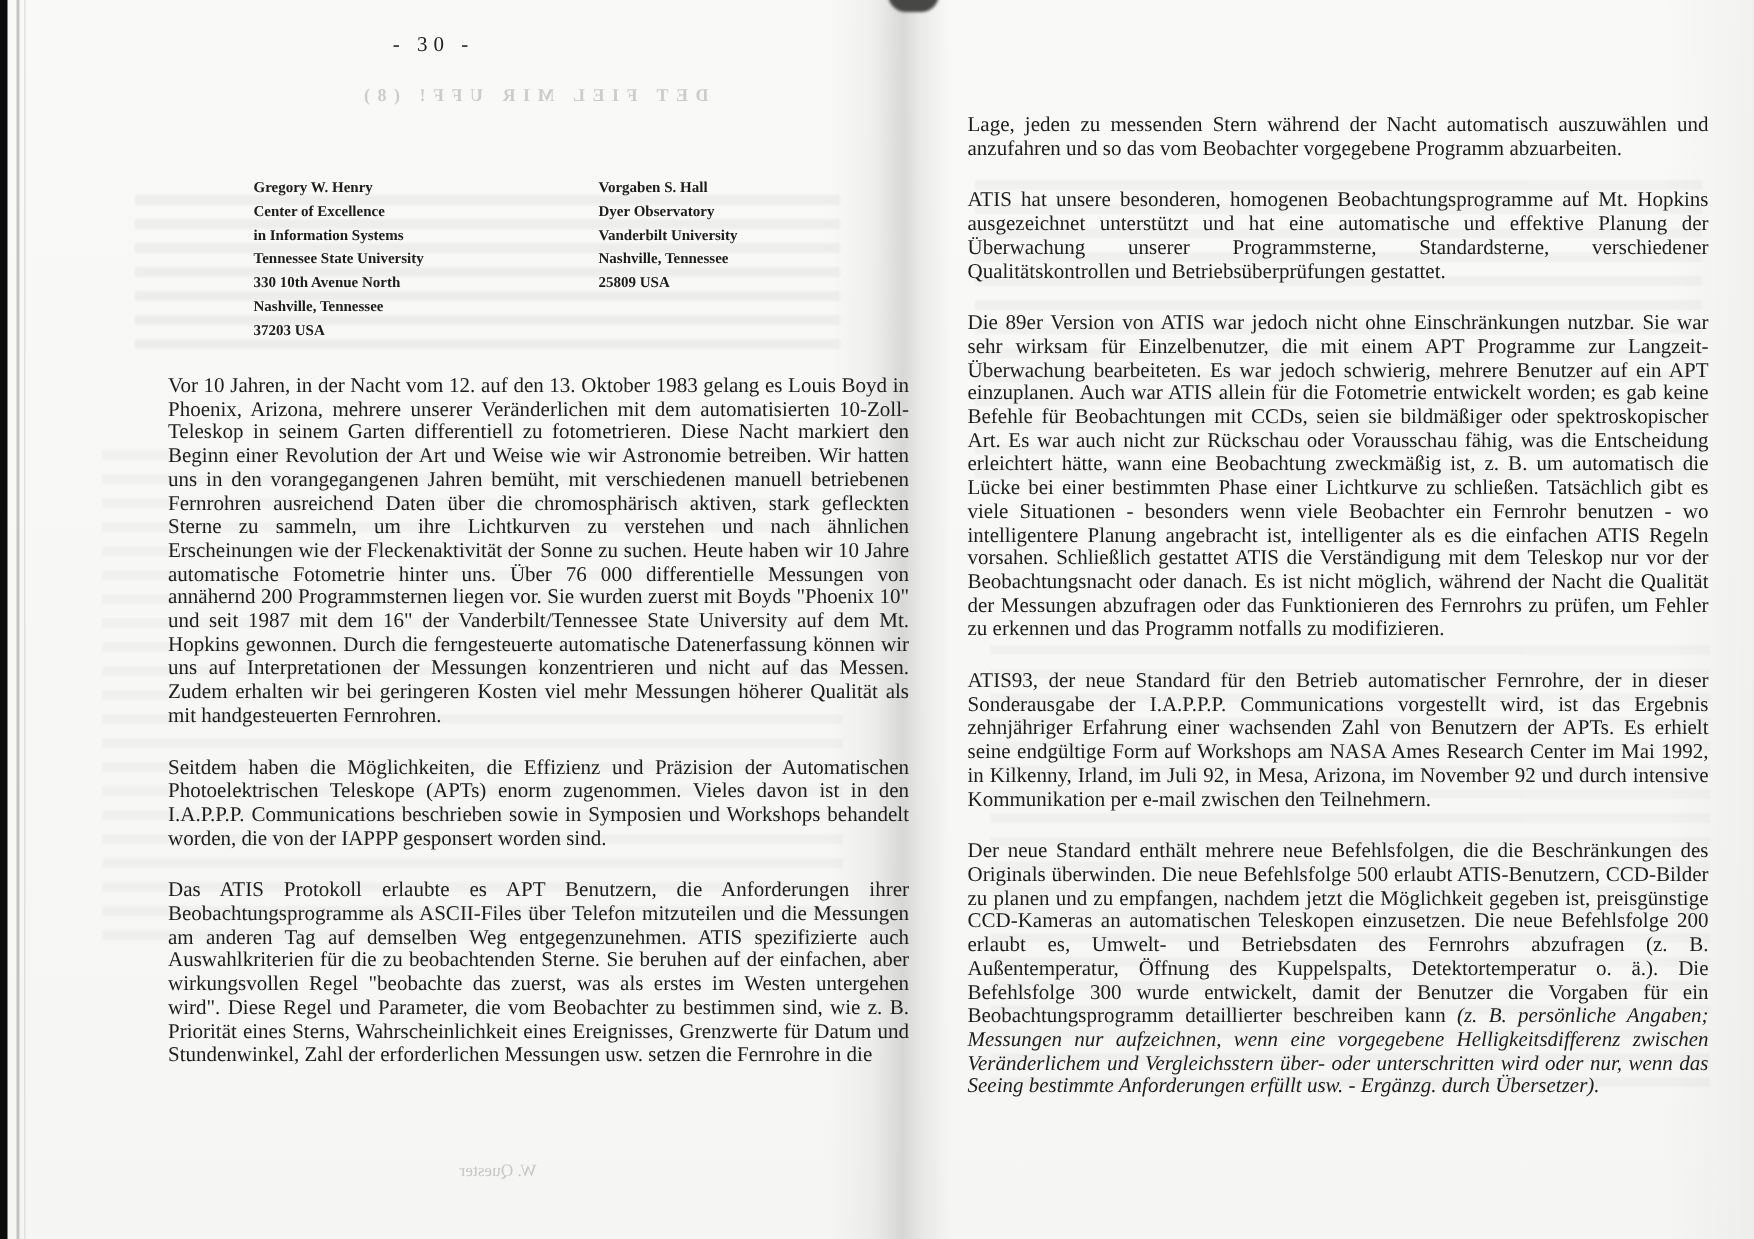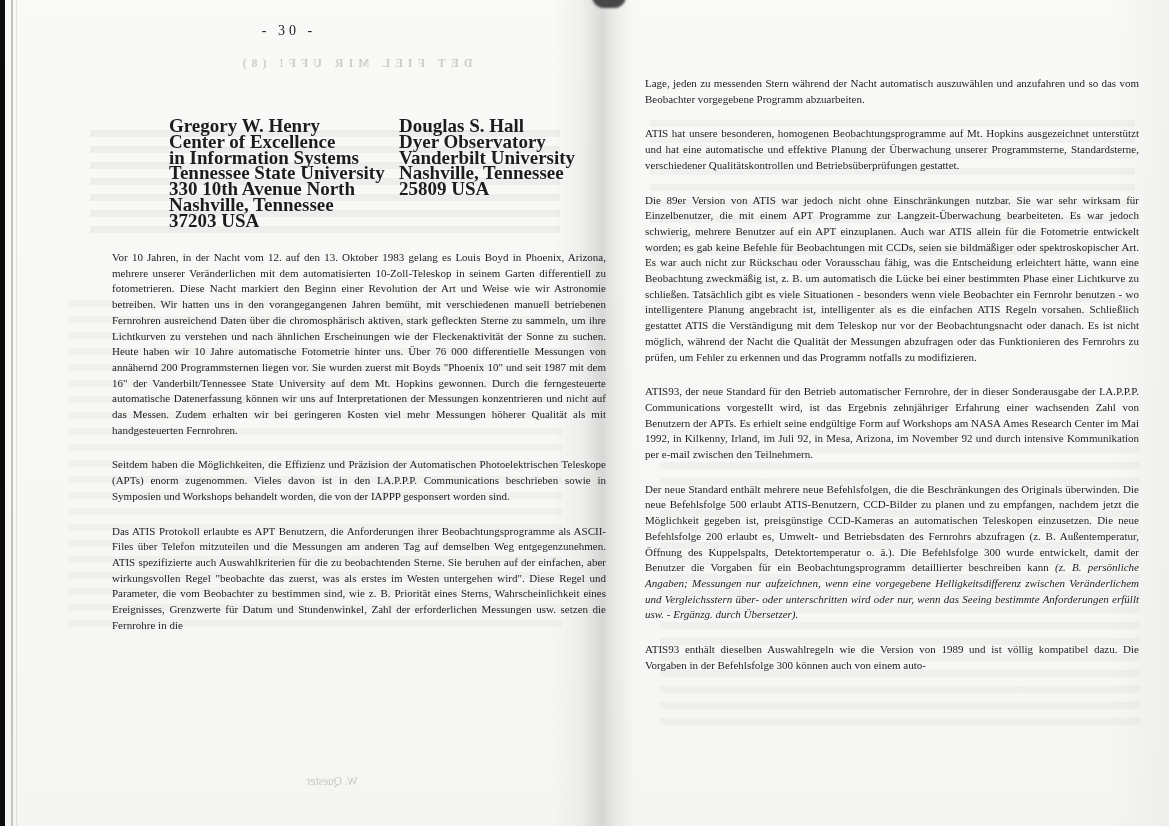--- a/index.html
+++ b/index.html
@@ -43,27 +43,27 @@
   }
   .page.left  .pnum { top: 23px; transform: translateX(-70px); }
   .page.right .pnum { top: 34px; transform: translateX(-28px); }
 
   .title {
     position: absolute; top: 64px; left: 0; width: 100%;
     text-align: center; font-weight: bold; font-size: 16.5px; letter-spacing: .2px;
   }
 
   .authors { position: absolute; top: 118px; left: 57px; right: 0; height: 120px; }
-  .author  { position: absolute; top: 0; font-size: 19px; line-height: 15.8px; }
+  .author  { position: absolute; top: 0; font-size: 10px; line-height: 15.8px; }
   .author.a1 { left: 0; }
   .author.a2 { left: 230px; }
   .author .name { font-weight: bold; }
   .author .addr { white-space: pre-line; font-weight: bold; }
 
-  .flow { position: absolute; left: 0; width: 494px; font-size: 11px; line-height: 15.7px; text-align: justify; }
+  .flow { position: absolute; left: 0; width: 494px; font-size: 14px; line-height: 15.7px; text-align: justify; }
   .page.left  .flow { top: 250px; }
   .page.right .flow { top: 76px; }
   p.para { margin: 0 0 19px 0; }
   .it { font-style: italic; }
 
   
   .bleed {
     position: absolute; transform: scaleX(-1); color: #a8a8a6;
     filter: blur(.4px); pointer-events: none;
   }
@@ -110,21 +110,21 @@
       <div class="author a1">
         <div class="name">Gregory W. Henry</div>
         <div class="addr">Center of Excellence
 in Information Systems
 Tennessee State University
 330 10th Avenue North
 Nashville, Tennessee
 37203 USA</div>
       </div>
       <div class="author a2">
-        <div class="name">Douglas S. Hall</div>
+        <div class="name">Vorgaben S. Hall</div>
         <div class="addr">Dyer Observatory
 Vanderbilt University
 Nashville, Tennessee
 25809 USA</div>
       </div>
     </div>
 
     <div class="flow">
       <p class="para">Vor 10 Jahren, in der Nacht vom 12. auf den 13. Oktober 1983 gelang es Louis Boyd in Phoenix, Arizona, mehrere unserer Veränderlichen mit dem automatisierten 10-Zoll-Teleskop in seinem Garten differentiell zu fotometrieren. Diese Nacht markiert den Beginn einer Revolution der Art und Weise wie wir Astronomie betreiben. Wir hatten uns in den vorangegangenen Jahren bemüht, mit verschiedenen manuell betriebenen Fernrohren ausreichend Daten über die chromosphärisch aktiven, stark gefleckten Sterne zu sammeln, um ihre Lichtkurven zu verstehen und nach ähnlichen Erscheinungen wie der Fleckenaktivität der Sonne zu suchen. Heute haben wir 10 Jahre automatische Fotometrie hinter uns. Über 76 000 differentielle Messungen von annähernd 200 Programmsternen liegen vor. Sie wurden zuerst mit Boyds "Phoenix 10" und seit 1987 mit dem 16" der Vanderbilt/Tennessee State University auf dem Mt. Hopkins gewonnen. Durch die ferngesteuerte automatische Datenerfassung können wir uns auf Interpretationen der Messungen konzentrieren und nicht auf das Messen. Zudem erhalten wir bei geringeren Kosten viel mehr Messungen höherer Qualität als mit handgesteuerten Fernrohren.</p>
       <p class="para">Seitdem haben die Möglichkeiten, die Effizienz und Präzision der Automatischen Photoelektrischen Teleskope (APTs) enorm zugenommen. Vieles davon ist in den I.A.P.P.P. Communications beschrieben sowie in Symposien und Workshops behandelt worden, die von der IAPPP gesponsert worden sind.</p>
@@ -133,17 +133,16 @@
   </div>
 
   <div class="page right">
 
     <div class="flow">
       <p class="para">Lage, jeden zu messenden Stern während der Nacht automatisch auszuwählen und anzufahren und so das vom Beobachter vorgegebene Programm abzuarbeiten.</p>
       <p class="para">ATIS hat unsere besonderen, homogenen Beobachtungsprogramme auf Mt. Hopkins ausgezeichnet unterstützt und hat eine automatische und effektive Planung der Überwachung unserer Programmsterne, Standardsterne, verschiedener Qualitätskontrollen und Betriebsüberprüfungen gestattet.</p>
       <p class="para">Die 89er Version von ATIS war jedoch nicht ohne Einschränkungen nutzbar. Sie war sehr wirksam für Einzelbenutzer, die mit einem APT Programme zur Langzeit-Überwachung bearbeiteten. Es war jedoch schwierig, mehrere Benutzer auf ein APT einzuplanen. Auch war ATIS allein für die Fotometrie entwickelt worden; es gab keine Befehle für Beobachtungen mit CCDs, seien sie bildmäßiger oder spektroskopischer Art. Es war auch nicht zur Rückschau oder Vorausschau fähig, was die Entscheidung erleichtert hätte, wann eine Beobachtung zweckmäßig ist, z. B. um automatisch die Lücke bei einer bestimmten Phase einer Lichtkurve zu schließen. Tatsächlich gibt es viele Situationen - besonders wenn viele Beobachter ein Fernrohr benutzen - wo intelligentere Planung angebracht ist, intelligenter als es die einfachen ATIS Regeln vorsahen. Schließlich gestattet ATIS die Verständigung mit dem Teleskop nur vor der Beobachtungsnacht oder danach. Es ist nicht möglich, während der Nacht die Qualität der Messungen abzufragen oder das Funktionieren des Fernrohrs zu prüfen, um Fehler zu erkennen und das Programm notfalls zu modifizieren.</p>
       <p class="para">ATIS93, der neue Standard für den Betrieb automatischer Fernrohre, der in dieser Sonderausgabe der I.A.P.P.P. Communications vorgestellt wird, ist das Ergebnis zehnjähriger Erfahrung einer wachsenden Zahl von Benutzern der APTs. Es erhielt seine endgültige Form auf Workshops am NASA Ames Research Center im Mai 1992, in Kilkenny, Irland, im Juli 92, in Mesa, Arizona, im November 92 und durch intensive Kommunikation per e-mail zwischen den Teilnehmern.</p>
       <p class="para"><span>Der neue Standard enthält mehrere neue Befehlsfolgen, die die Beschränkungen des Originals überwinden. Die neue Befehlsfolge 500 erlaubt ATIS-Benutzern, CCD-Bilder zu planen und zu empfangen, nachdem jetzt die Möglichkeit gegeben ist, preisgünstige CCD-Kameras an automatischen Teleskopen einzusetzen. Die neue Befehlsfolge 200 erlaubt es, Umwelt- und Betriebsdaten des Fernrohrs abzufragen (z. B. Außentemperatur, Öffnung des Kuppelspalts, Detektortemperatur o. ä.). Die Befehlsfolge 300 wurde entwickelt, damit der Benutzer die Vorgaben für ein Beobachtungsprogramm detaillierter beschreiben kann </span><span class="it">(z. B. persönliche Angaben; Messungen nur aufzeichnen, wenn eine vorgegebene Helligkeitsdifferenz zwischen Veränderlichem und Vergleichsstern über- oder unterschritten wird oder nur, wenn das Seeing bestimmte Anforderungen erfüllt usw. - Ergänzg. durch Übersetzer).</span></p>
-      <p class="para">ATIS93 enthält dieselben Auswahlregeln wie die Version von 1989 und ist völlig kompatibel dazu. Die Vorgaben in der Befehlsfolge 300 können auch von einem auto-</p>
     </div>
   </div>
 
 </div>
 
 </body></html>

